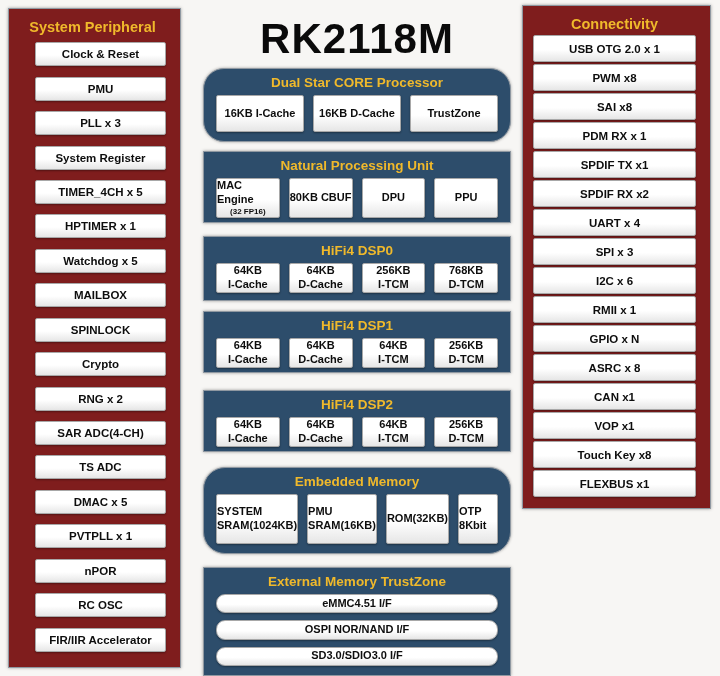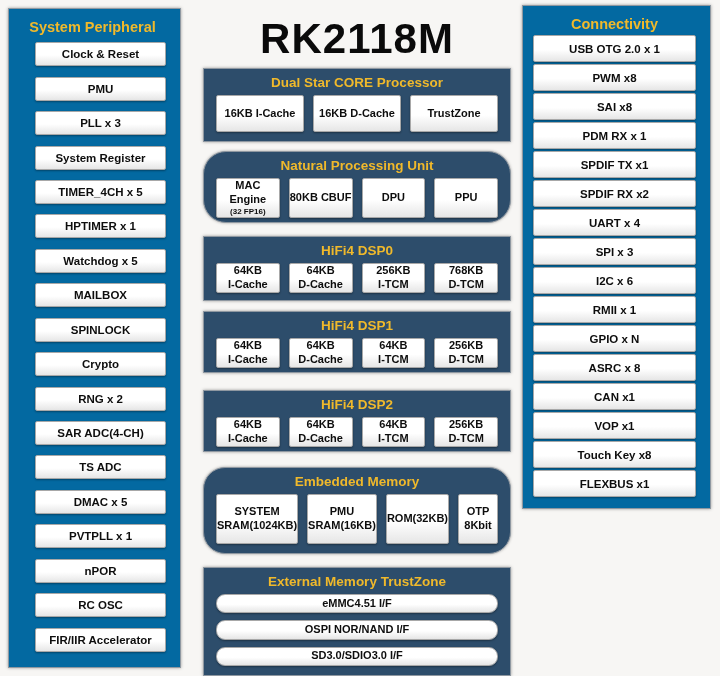--- a/index.html
+++ b/index.html
@@ -7,21 +7,21 @@
   body {
     font-family: "Liberation Sans", sans-serif;
     background:#f4f3f1;
     overflow:hidden;
   }
   .stage { position:relative; width:720px; height:676px; background:#f7f6f4; }
 
   
   .panel {
     position:absolute;
-    background:#0369a1;
+    background:#7f1d1d;
     border:1px solid #8f98a1;
     box-shadow:0 0 3px rgba(0,0,0,.35);
     display:flex; flex-direction:column;
     padding:6px 14px 10px 10px;
   }
   .panel-left  { left:8px;  top:8px;  width:173px; height:660px; }
   .panel-right { left:522px; top:5px; width:189px; height:504px; }
   .panel-title {
     color:#f0b92b; font-weight:bold; font-size:14.5px;
     text-align:center; padding:4px 0 2px 0; flex:0 0 auto;
@@ -59,29 +59,29 @@
   }
   .cells { flex:1; display:flex; gap:9px; align-items:stretch; }
   .cell {
     flex:1;
     background:linear-gradient(#ffffff 55%, #e6e6e6);
     border:1px solid #a8a8a8;
     border-radius:2px;
     box-shadow:0 1px 2px rgba(0,0,0,.35);
     color:#0d0d0d; font-weight:bold; font-size:11px;
     display:flex; flex-direction:column; align-items:center; justify-content:center;
-    text-align:center; line-height:1.25;
+    text-align:left; line-height:1.25;
   }
   .cell .sub { font-size:8px; font-weight:bold; }
   .cells-grid { flex:1; display:grid; grid-template-columns:1fr 1fr 1fr 1fr; gap:7px 9px; }
   .cells-col  { flex:1; display:flex; flex-direction:column; gap:7px; }
   .cells-col .cell { width:100%;border-radius:9px; }
 
-  .b-core     { height:74px;  margin-bottom:9px;  }
-  .b-npu      { height:72px;  margin-bottom:13px;border-radius:23px; }
+  .b-core     { height:74px;  margin-bottom:9px;border-radius:21px;  }
+  .b-npu      { height:72px;  margin-bottom:13px; }
   .b-dsp0     { height:65px;  margin-bottom:10px; }
   .b-dsp1     { height:62px;  margin-bottom:17px; }
   .b-dsp2     { height:62px;  margin-bottom:15px; }
   .b-emb      { height:87px;  margin-bottom:13px;border-radius:22px; }
   .b-ext      { height:109px; }
 </style>
 </head>
 <body>
 
 <div class="stage">

